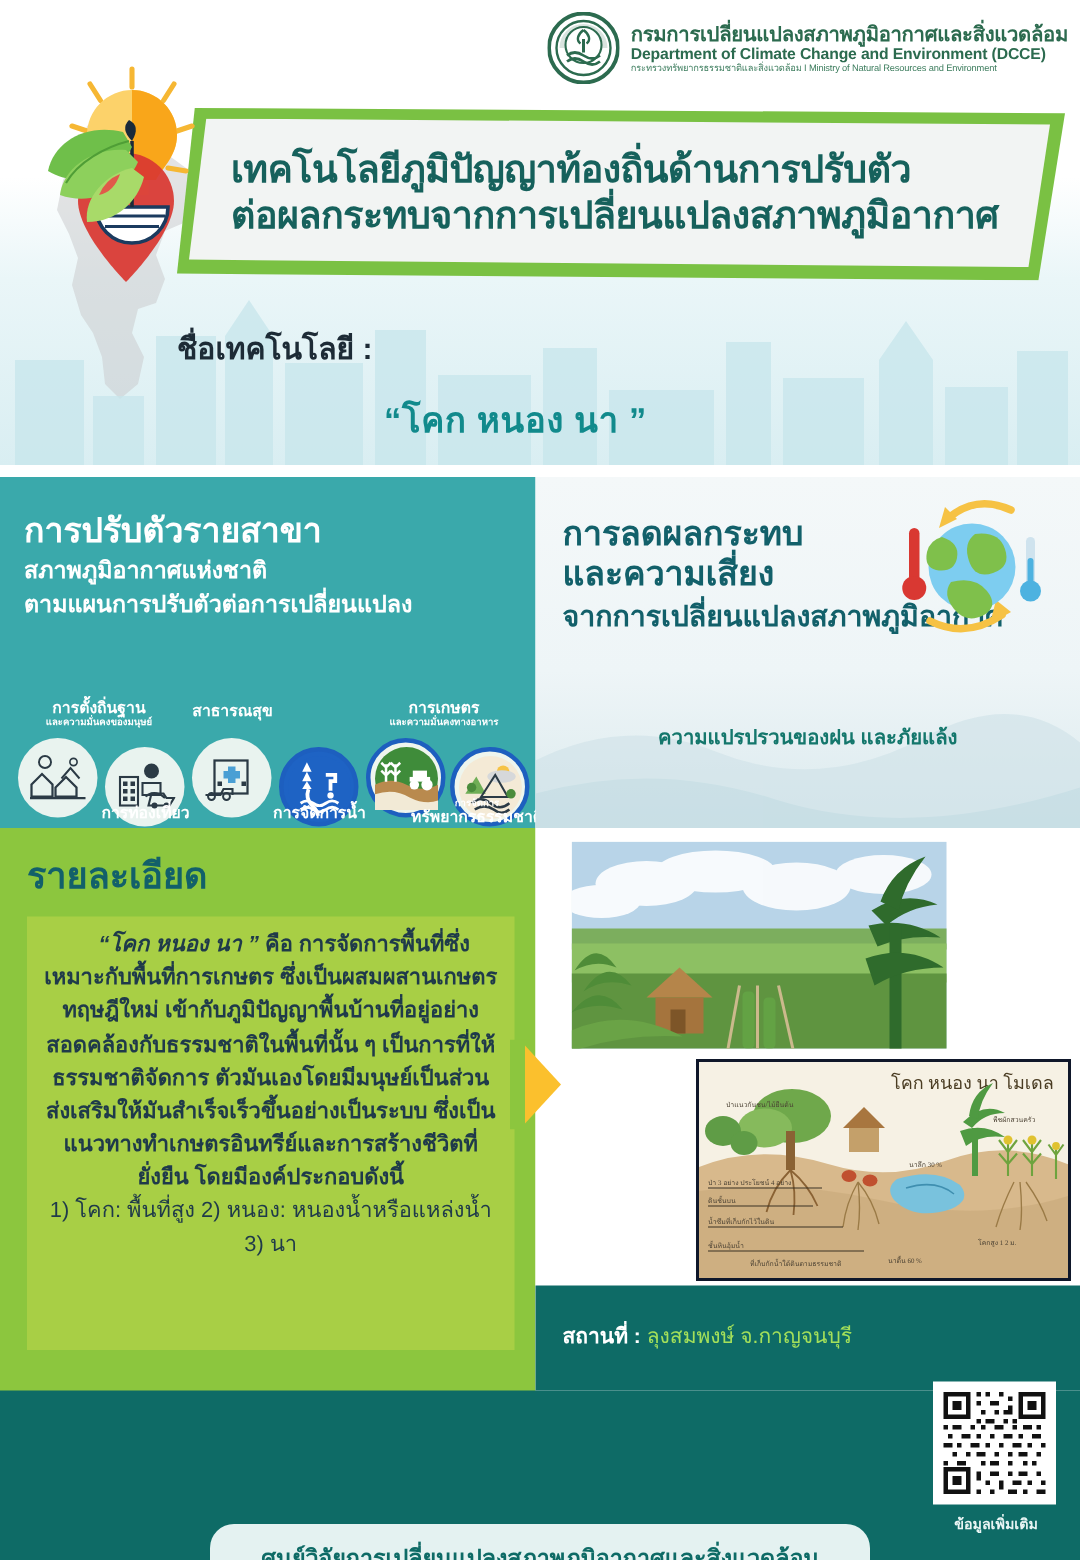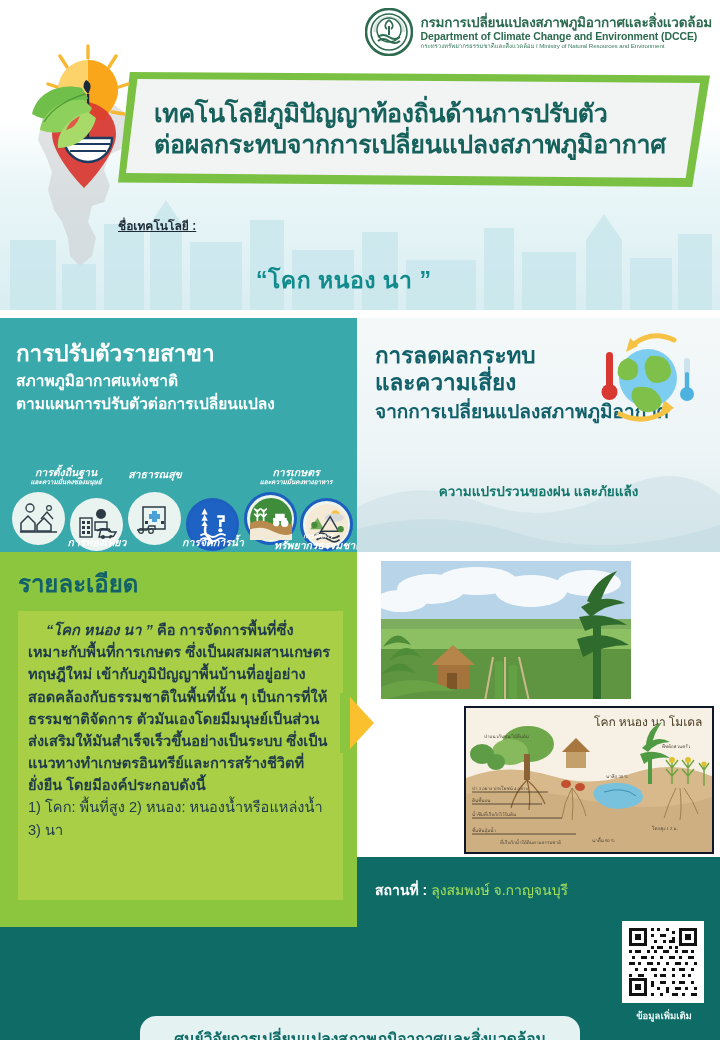--- a/index.html
+++ b/index.html
@@ -66,21 +66,21 @@
   }
   .banner-line {
     font-size: 25px; font-weight: bold; color: #16615c; line-height: 1.22;
     letter-spacing: -.3px; white-space: nowrap;
   }
 
   .bulb-wrap { position: absolute; left: 22px; top: 42px; width: 130px; height: 180px; }
 
   .tech-label {
     position: absolute; left: 118px; top: 216px;
-    font-size: 12px; font-weight: bold; color: #1d2b36; text-decoration: underline;
+    font-size: 20px; font-weight: bold; color: #1d2b36;
   }
   .tech-name {
     position: absolute; left: 256px; top: 262px;
     font-size: 23px; font-weight: bold; color: #118a8c;
     letter-spacing: .5px;
   }
 
   
   .teal-panel {
     position: absolute; left: 0; top: 318px; width: 357px; height: 234px;
@@ -88,21 +88,21 @@
     padding: 22px 8px 0 16px;
   }
   .teal-h1 {
     font-size: 22.5px; font-weight: bold; color: #ffffff; line-height: 1.25;
     margin-bottom: 2px;
   }
   .teal-h2 {
     font-size: 15.5px; font-weight: bold; color: #ffffff; line-height: 1.45;
   }
   .icon-row {
-    position: absolute; left: 8px; top: 470px; width: 350px; height: 80px; font-style: italic;
+    position: absolute; left: 8px; top: 470px; width: 350px; height: 80px;
   }
   .sector { position: absolute; }
   .sector .disc {
     width: 53px; height: 53px; border-radius: 50%;
     display: flex; align-items: center; justify-content: center;
     background: #e9f3ef;
   }
   .sector .disc.ringed { border: 3px solid #1d5fbf; background: #eef5ee; }
   .cap {
     position: absolute; text-align: center; color: #ffffff; font-weight: bold;
@@ -134,21 +134,21 @@
   
   .detail-panel {
     position: absolute; left: 0; top: 552px; width: 357px; height: 375px;
     background: #8cc63e;
     padding: 12px 14px 0 18px;
   }
   .detail-h {
     font-size: 24px; font-weight: bold; color: #12606a; margin-bottom: 8px;
   }
   .detail-body {
-    background: #a8cf45; padding: 8px 10px 10px 10px; height: 318px;
+    background: #a8cf45; padding: 8px 10px 10px 10px; height: 318px; text-align: center;
   }
   .detail-body p {
     font-size: 14.6px; font-weight: bold; color: #1f3a4a; line-height: 1.52;
     text-indent: 18px;
   }
   .detail-body .quoted { font-style: italic; }
   .detail-body .plain { font-weight: normal; text-indent: 0; }
   .arrow-tab {
     position: absolute; left: 340px; top: 693px; width: 34px; height: 60px; z-index: 5;
   }

